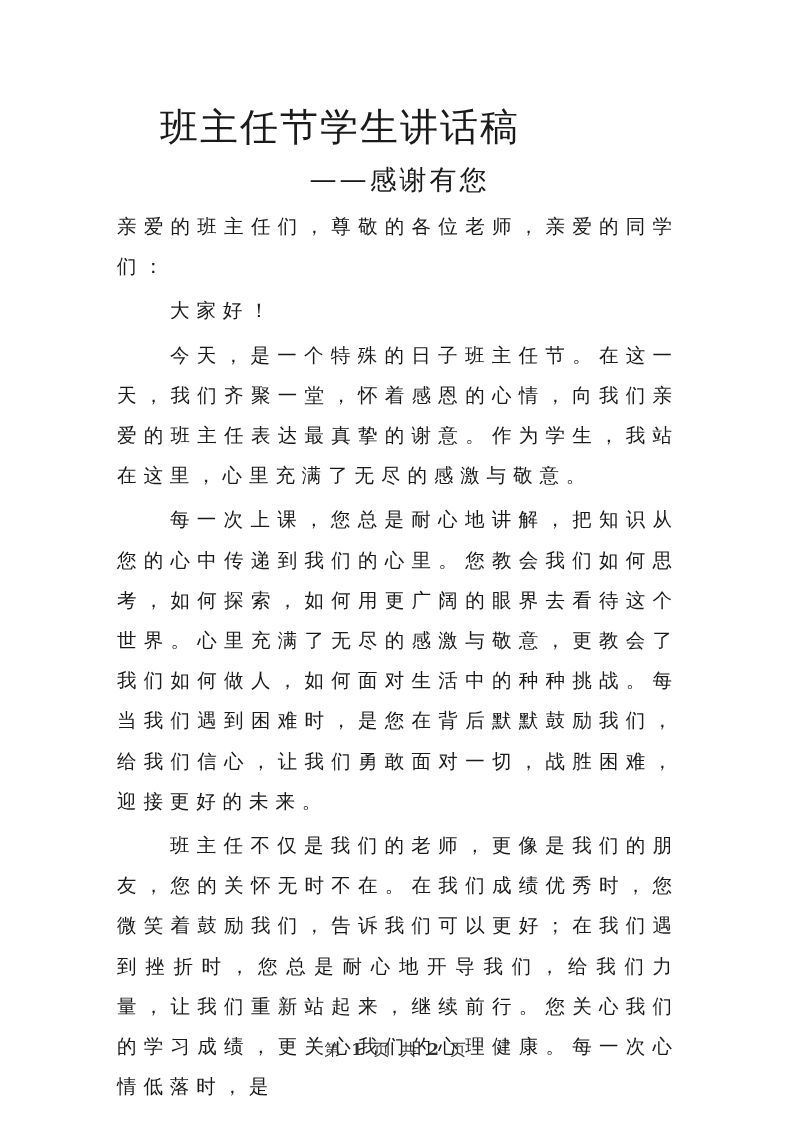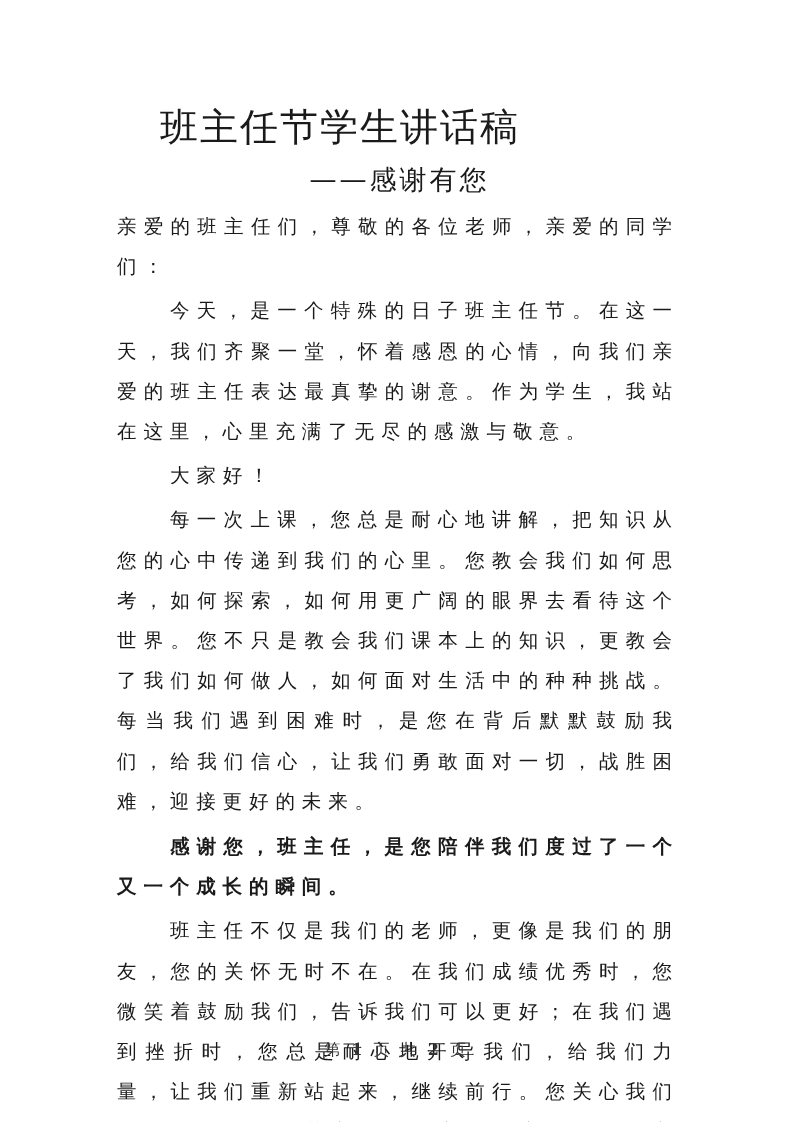--- a/index.html
+++ b/index.html
@@ -31,24 +31,23 @@
     .footer .num { font-weight: bold; }
   </style>
 </head>
 <body>
 
 <h1 class="title">班主任节学生讲话稿</h1>
 <div class="subtitle">——感谢有您</div>
 
 <div class="body">
   <p>亲爱的班主任们，尊敬的各位老师，亲爱的同学们：</p>
+  <p class="indent">大家好！</p>
   <p class="indent">今天，是一个特殊的日子班主任节。在这一天，我们齐聚一堂，怀着感恩的心情，向我们亲爱的班主任表达最真挚的谢意。作为学生，我站在这里，心里充满了无尽的感激与敬意。</p>
-  <p class="indent">大家好！</p>
-  <p class="indent">每一次上课，您总是耐心地讲解，把知识从您的心中传递到我们的心里。您教会我们如何思考，如何探索，如何用更广阔的眼界去看待这个世界。您不只是教会我们课本上的知识，更教会了我们如何做人，如何面对生活中的种种挑战。每当我们遇到困难时，是您在背后默默鼓励我们，给我们信心，让我们勇敢面对一切，战胜困难，迎接更好的未来。</p>
-  <p class="indent bold">感谢您，班主任，是您陪伴我们度过了一个又一个成长的瞬间。</p>
+  <p class="indent">每一次上课，您总是耐心地讲解，把知识从您的心中传递到我们的心里。您教会我们如何思考，如何探索，如何用更广阔的眼界去看待这个世界。心里充满了无尽的感激与敬意，更教会了我们如何做人，如何面对生活中的种种挑战。每当我们遇到困难时，是您在背后默默鼓励我们，给我们信心，让我们勇敢面对一切，战胜困难，迎接更好的未来。</p>
   <p class="indent">班主任不仅是我们的老师，更像是我们的朋友，您的关怀无时不在。在我们成绩优秀时，您微笑着鼓励我们，告诉我们可以更好；在我们遇到挫折时，您总是耐心地开导我们，给我们力量，让我们重新站起来，继续前行。您关心我们的学习成绩，更关心我们的心理健康。每一次心情低落时，是</p>
 </div>
 
 <div class="footer">
   <span>第</span>
   <span class="num">1</span>
   <span>页 共</span>
   <span class="num">2</span>
   <span>页</span>
 </div>

